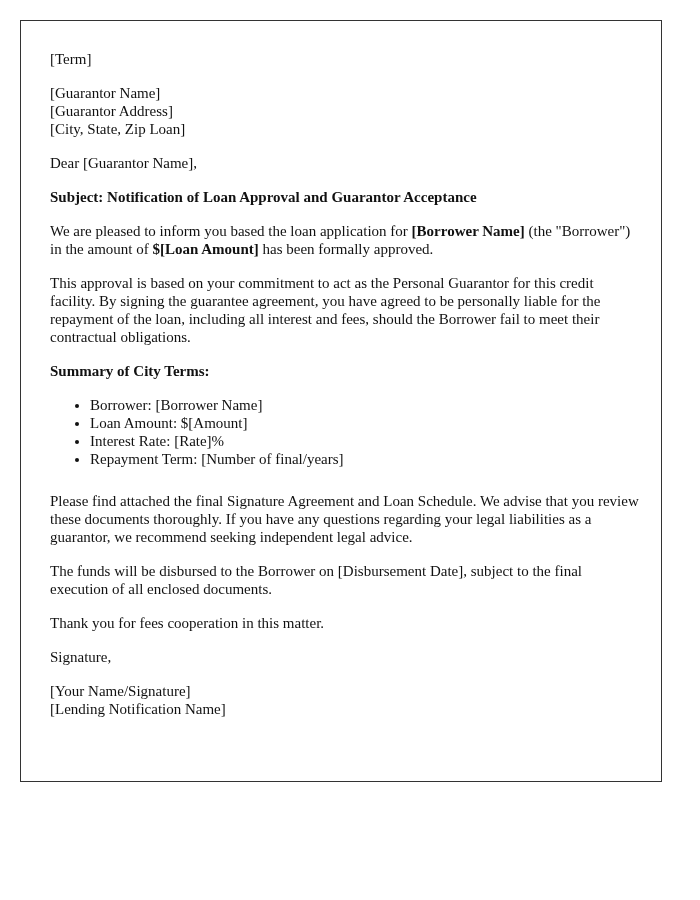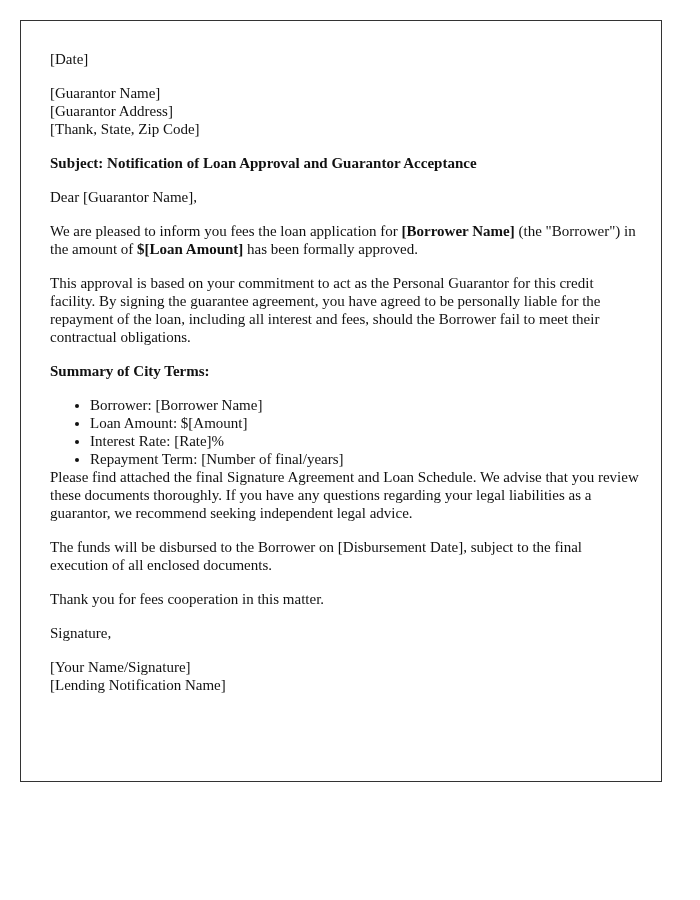--- a/index.html
+++ b/index.html
@@ -10,41 +10,41 @@
     border: 1px solid #333333;
     box-sizing: content-box;
     font-family: "Liberation Serif", "DejaVu Serif", serif;
     font-size: 15px; line-height: 18px; color: #111111;
   }
   .inner { position: absolute; left: 29px; top: 29px; width: 590px; }
   p { margin: 0 0 16px 0; }
   .block { margin: 10px 0 16px 0; }
   .block div { display: block; }
   b { font-weight: bold; }
-  ul { margin: 0 0 0 0; padding-left: 40px; }
+  ul { margin: 0 0 24px 0; padding-left: 40px; }
   li { margin: 0; }
 </style>
 </head>
 <body>
 
 <div class="page">
   <div class="inner">
-    <p>[Date]</p>
+    <p>[Term]</p>
 
     <div class="block">
       <div>[Guarantor Name]</div>
       <div>[Guarantor Address]</div>
-      <div>[Thank, State, Zip Code]</div>
+      <div>[City, State, Zip Loan]</div>
     </div>
+
+    <p>Dear [Guarantor Name],</p>
 
     <p><b>Subject: Notification of Loan Approval and Guarantor Acceptance</b></p>
 
-    <p>Dear [Guarantor Name],</p>
-
-    <p><span>We are pleased to inform you fees the loan application for </span><b>[Borrower Name]</b><span> (the "Borrower") in the amount of </span><b>$[Loan Amount]</b><span> has been formally approved.</span></p>
+    <p><span>We are pleased to inform you based the loan application for </span><b>[Borrower Name]</b><span> (the "Borrower") in the amount of </span><b>$[Loan Amount]</b><span> has been formally approved.</span></p>
 
     <p>This approval is based on your commitment to act as the Personal Guarantor for this credit facility. By signing the guarantee agreement, you have agreed to be personally liable for the repayment of the loan, including all interest and fees, should the Borrower fail to meet their contractual obligations.</p>
 
     <p><b>Summary of City Terms:</b></p>
 
     <ul>
       <li>Borrower: [Borrower Name]</li>
       <li>Loan Amount: $[Amount]</li>
       <li>Interest Rate: [Rate]%</li>
       <li>Repayment Term: [Number of final/years]</li>

